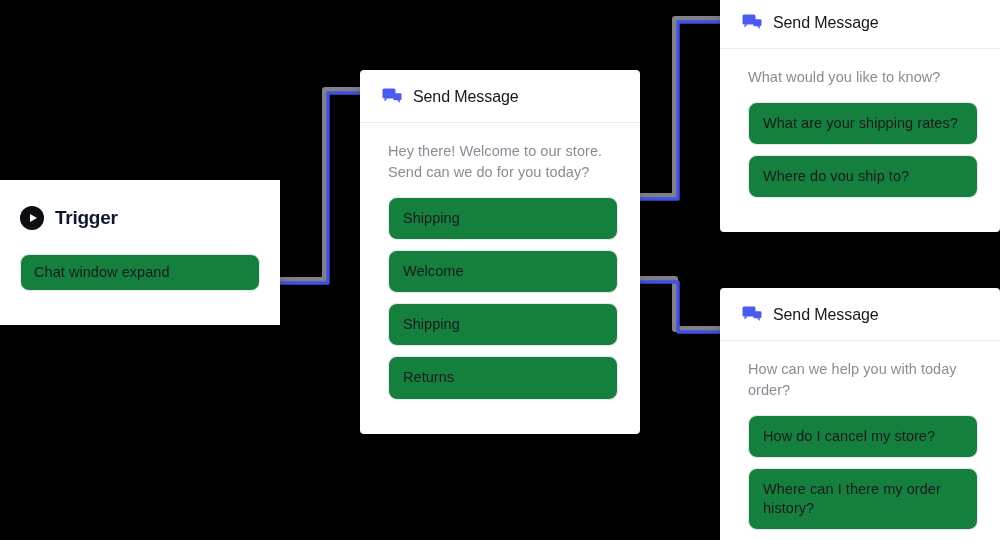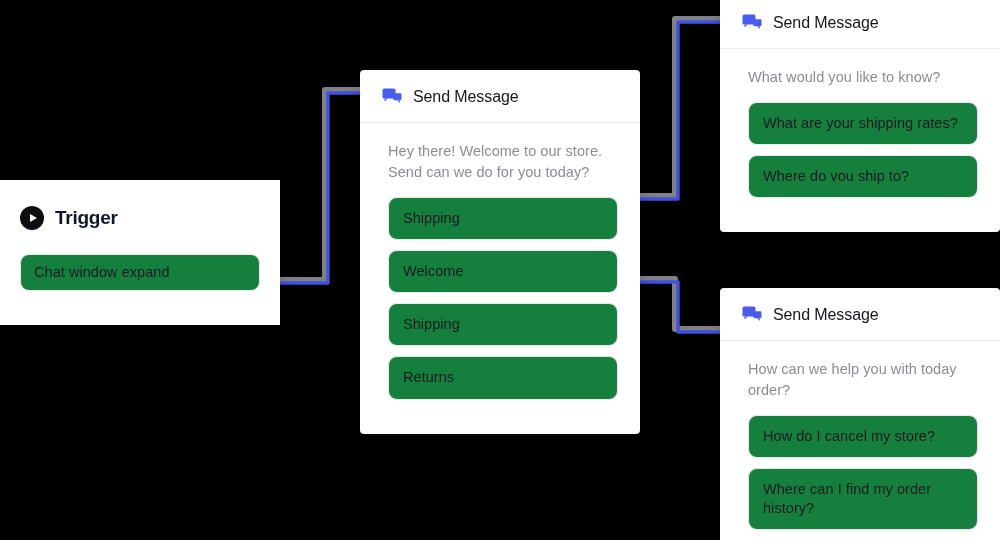--- a/index.html
+++ b/index.html
@@ -198,17 +198,17 @@
         <rect x="0.5" y="0.5" width="13" height="10" rx="1.6" fill="#4a5bef"></rect>
         <path d="M2.5 10.5 L2.5 13.4 L5.6 10.5 Z" fill="#4a5bef"></path>
         <rect x="11.2" y="5.2" width="8.3" height="7" rx="1.4" fill="#4a5bef"></rect>
         <path d="M17.8 12.2 L17.8 15 L15.1 12.2 Z" fill="#4a5bef"></path>
       </svg>
       <span class="card-title">Send Message</span>
     </div>
     <div class="card-body">
       <p class="prompt-text">How can we help you with today order?</p>
       <div class="option">How do I cancel my store?</div>
-      <div class="option">Where can I find my order history?</div>
+      <div class="option">Where can I there my order history?</div>
     </div>
   </div>
 
 </div>
 
 </body></html>

